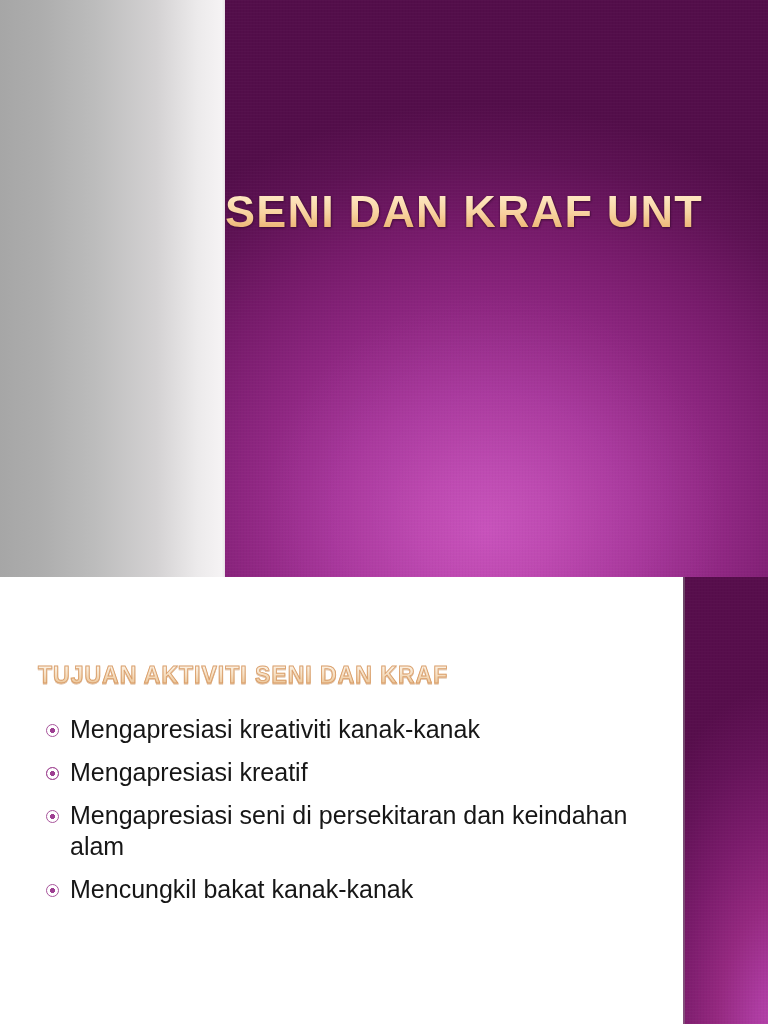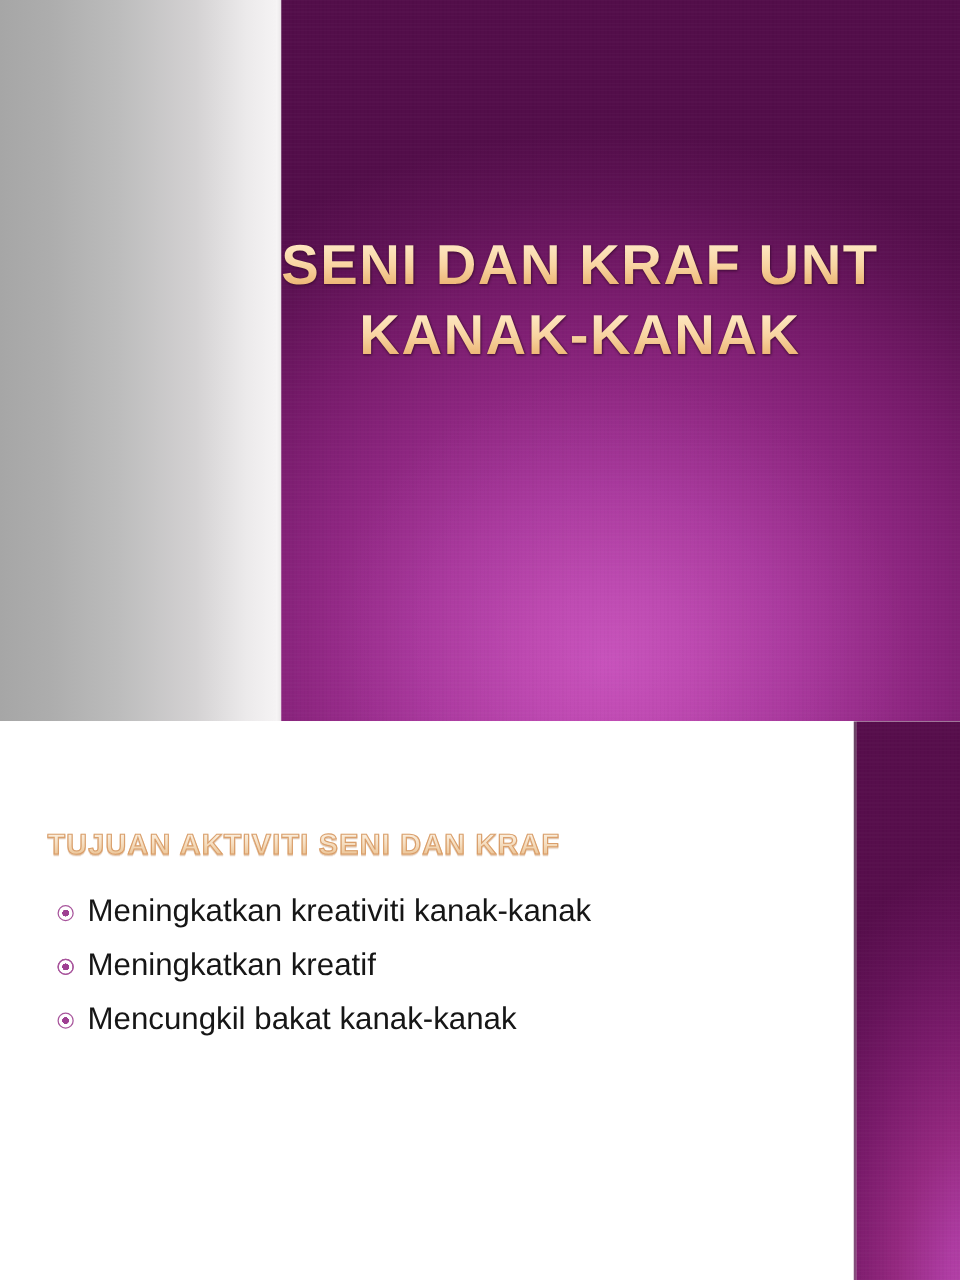--- a/index.html
+++ b/index.html
@@ -220,43 +220,46 @@
   <div class="grey-panel"></div>
   <div class="grey-panel-edge"></div>
 
   <div class="purple-panel">
     <div class="purple-texture"></div>
     <div class="purple-vignette"></div>
   </div>
 
   <div class="title-block">
     <span class="title-line">SENI DAN KRAF UNTUK</span>
-    <span class="title-line">KANAK-KANAK</span>
   </div>
 
 </div>
 
 <div class="slide-two">
   <div class="strip-left-edge"></div>
   <div class="slide-two-strip">
     <div class="purple-texture"></div>
   </div>
 </div>
 
 <div class="content-heading">TUJUAN AKTIVITI SENI DAN KRAF</div>
 
 <ul class="bullet-list">
   <li class="bullet-item">
     <span class="bullet-marker"></span>
-    <span>Meningkatkan kreativiti kanak-kanak</span>
-  </li>
-  <li class="bullet-item">
-    <span class="bullet-marker"></span>
-  </li>
-  <li class="bullet-item">
-    <span class="bullet-marker"></span>
-    <span>Meningkatkan kreatif</span>
+    <span>Mengapresiasi kreativiti kanak-kanak</span>
+  </li>
+  <li class="bullet-item">
+    <span class="bullet-marker"></span>
+  </li>
+  <li class="bullet-item">
+    <span class="bullet-marker"></span>
+    <span>Mengapresiasi kreatif</span>
+  </li>
+  <li class="bullet-item">
+    <span class="bullet-marker"></span>
+    <span>Mengapresiasi seni di persekitaran dan keindahan alam</span>
   </li>
   <li class="bullet-item">
     <span class="bullet-marker"></span>
     <span>Mencungkil bakat kanak-kanak</span>
   </li>
 </ul>
 
 </body></html>

